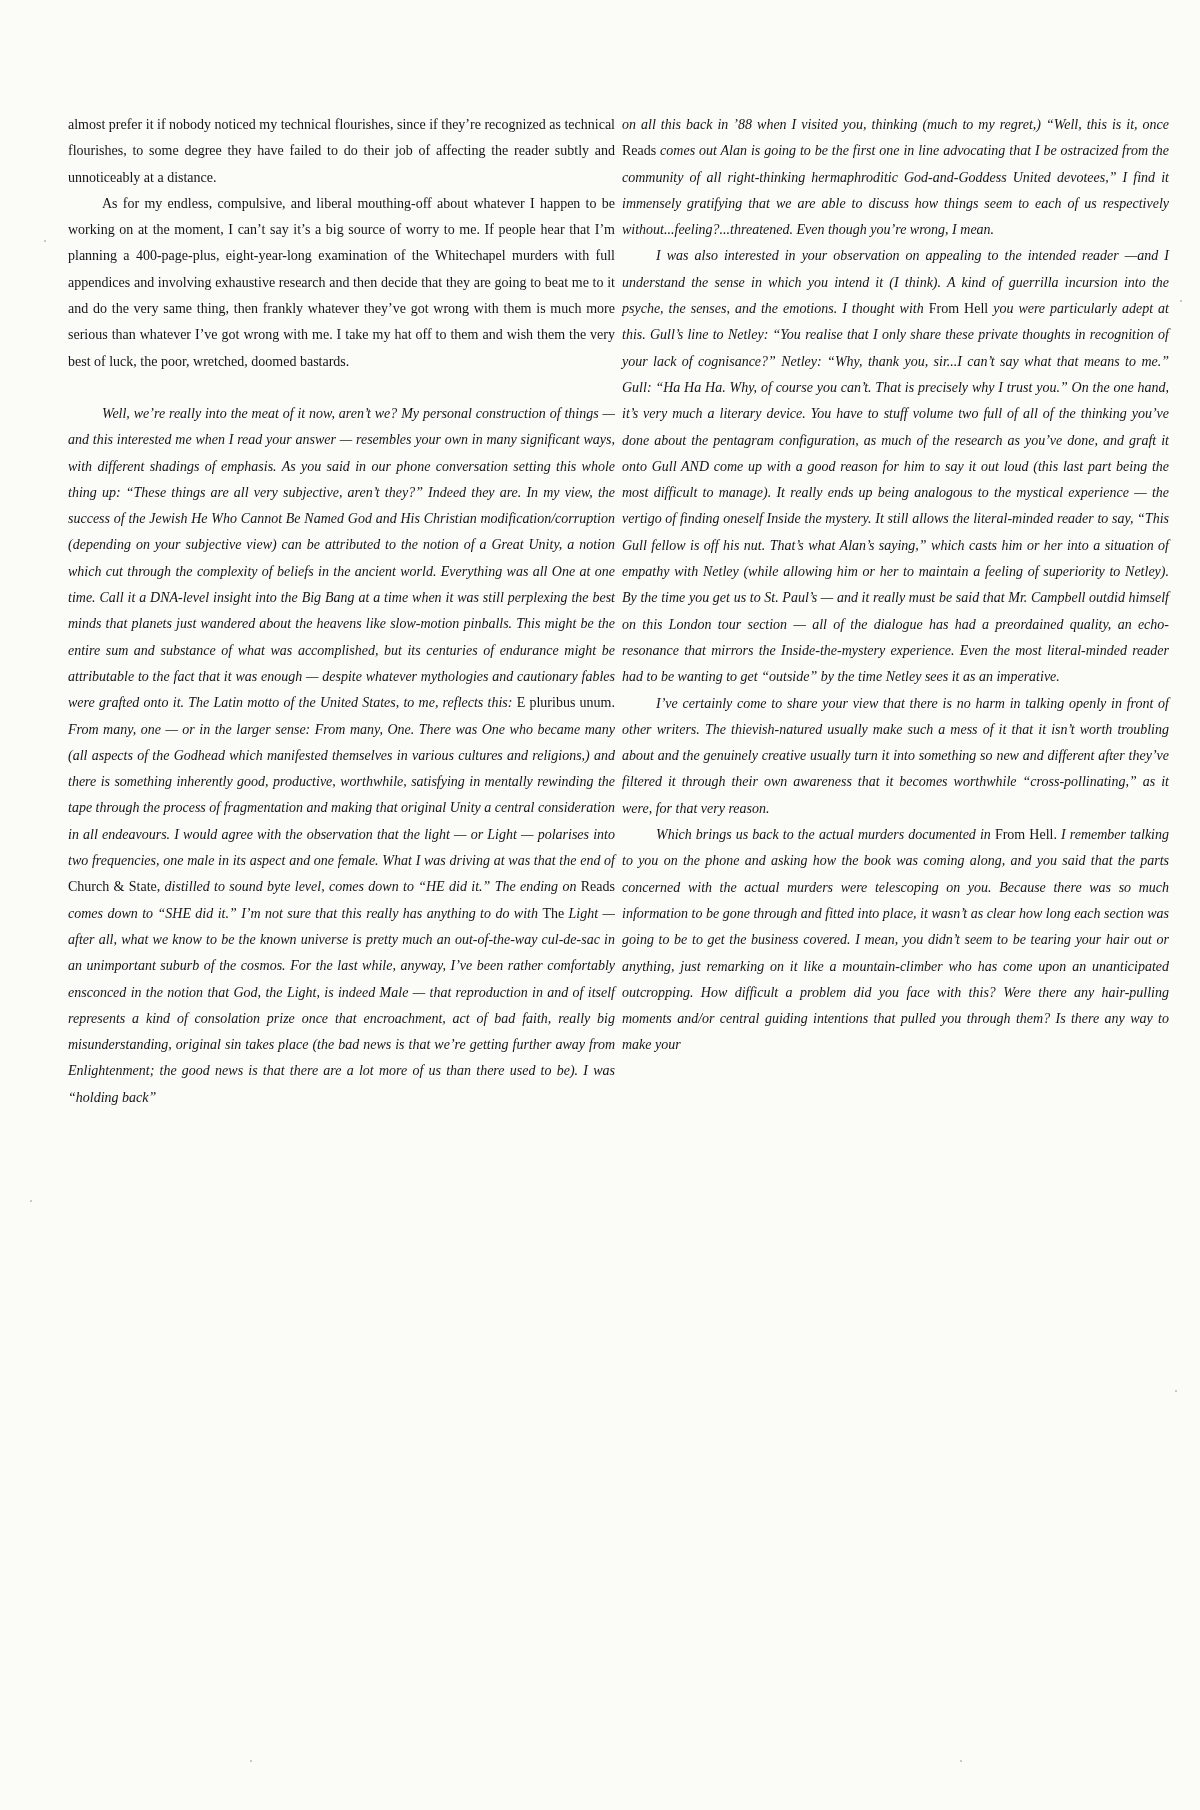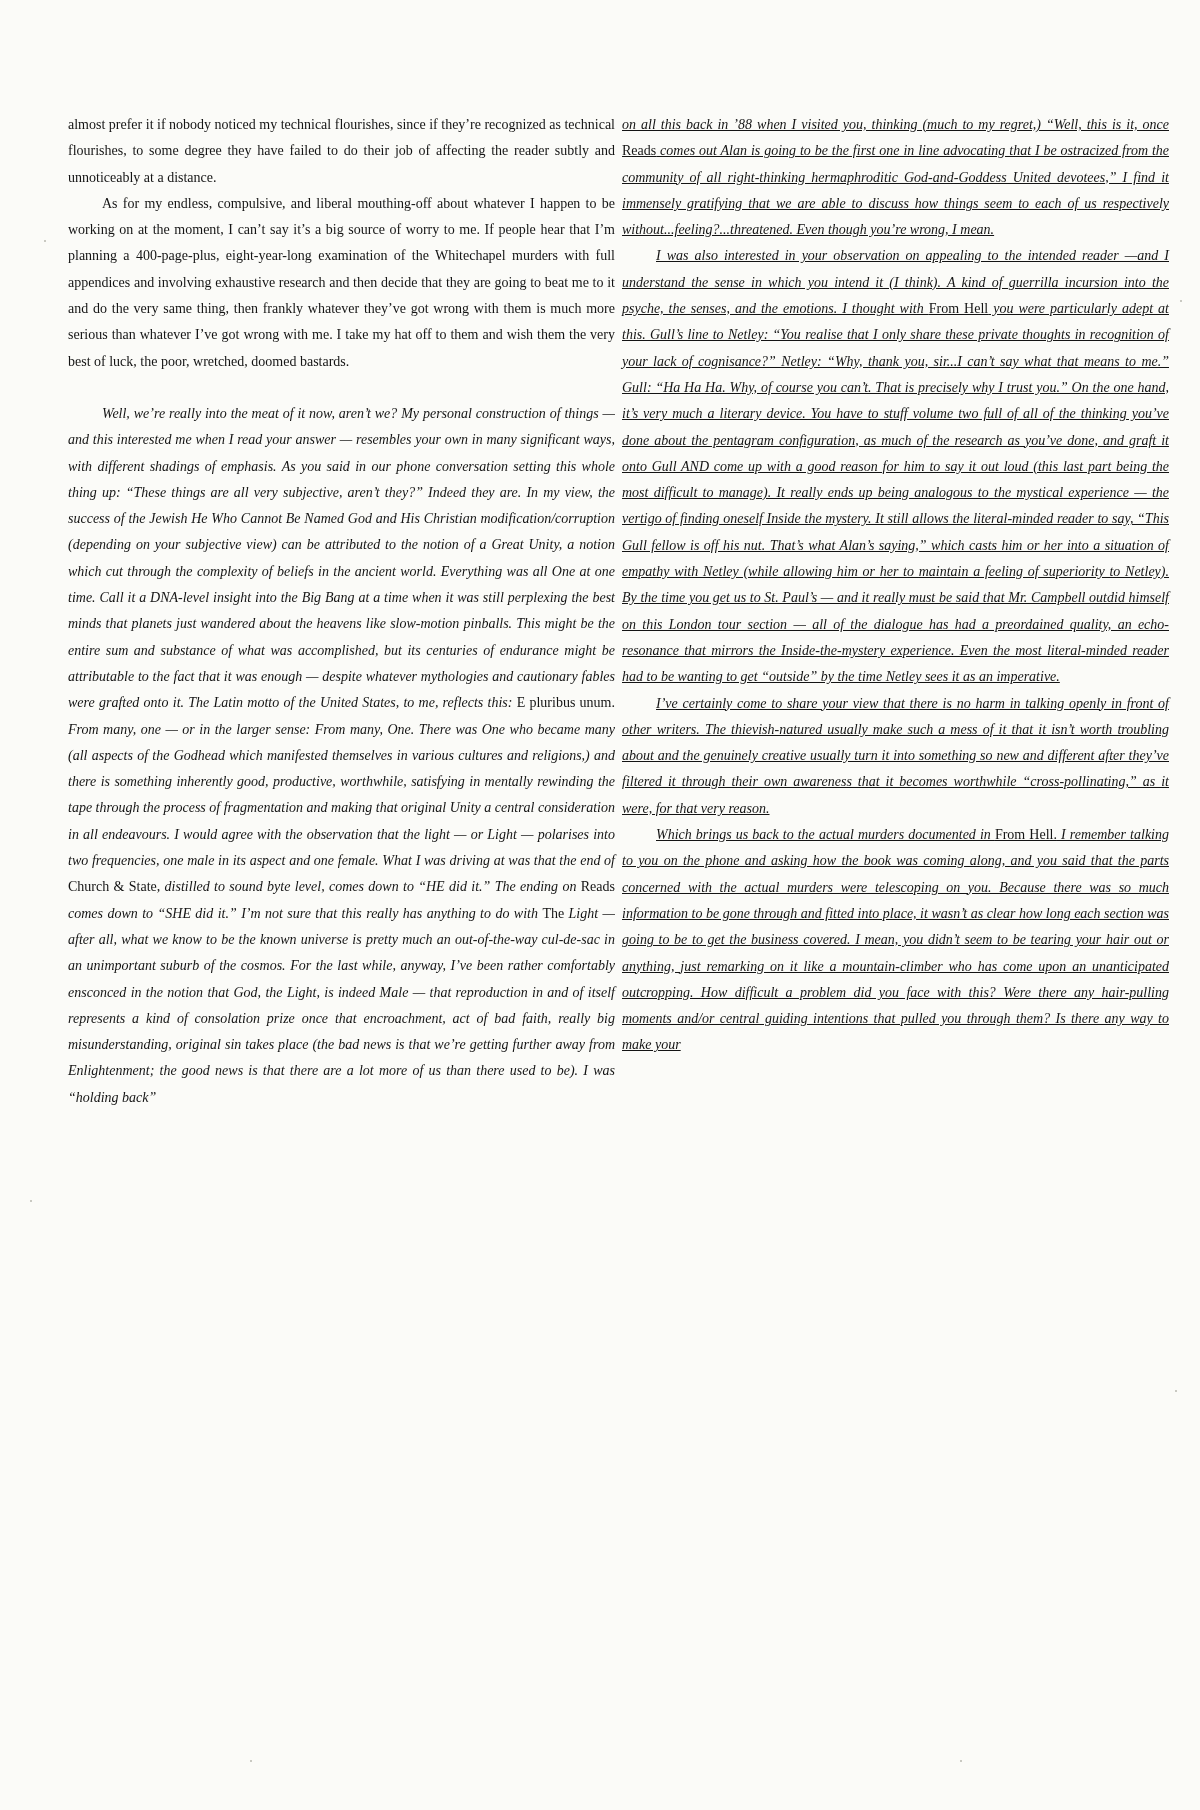--- a/index.html
+++ b/index.html
@@ -20,21 +20,21 @@
   .col {
     position: absolute;
     top: 112px;
     width: 547px;
     font-size: 14px;
     line-height: 26.3px;
     text-align: justify;
     hyphens: none;
   }
   .col-left { left: 68px; }
-  .col-right { left: 622px; text-decoration: underline; }
+  .col-right { left: 622px; }
   .col p { margin: 0; text-indent: 34px; }
   .col p.noindent { text-indent: 0; }
   .it { font-style: italic; }
   .rm { font-style: normal; }
   .gap { height: 26px; }
   .speck {
     position: absolute;
     width: 2px; height: 2px;
     border-radius: 50%;
     background: #b8b8b0;

